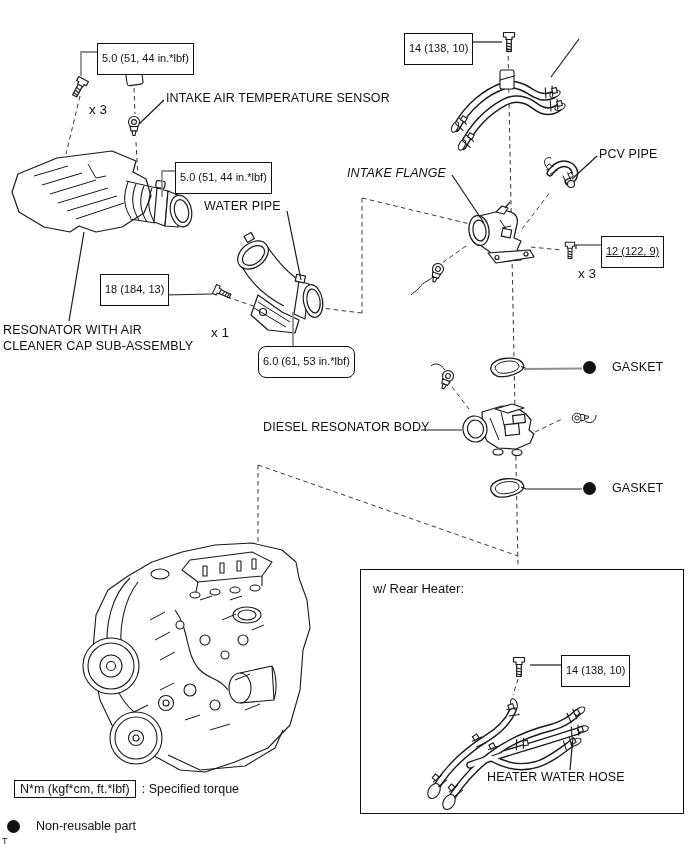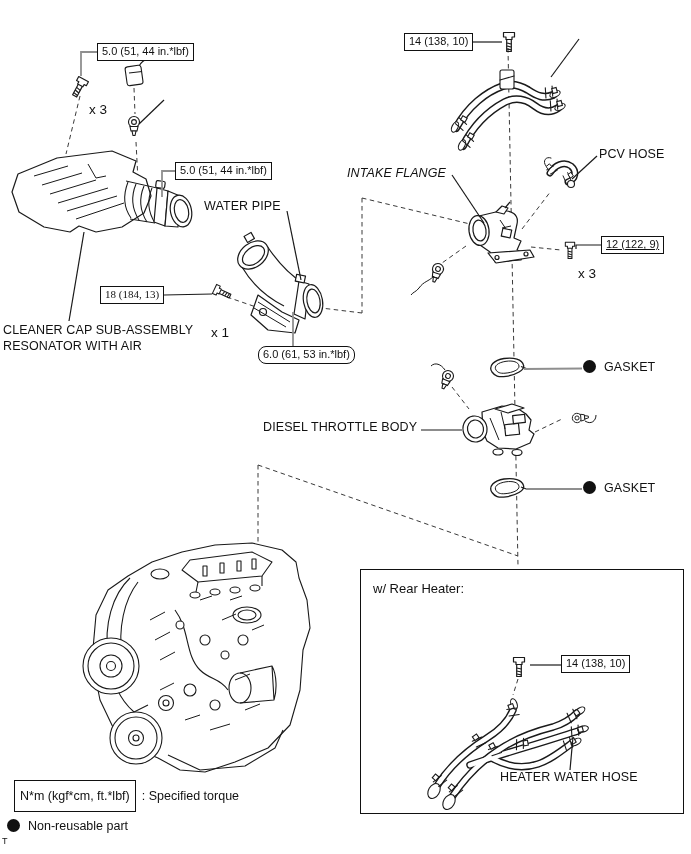--- a/index.html
+++ b/index.html
@@ -1,29 +1,29 @@
 <!DOCTYPE html>
 <html><head>
 <meta charset="utf-8">
 <style>
   html,body{margin:0;padding:0;background:#fff;}
   #stage{position:relative;width:691px;height:854px;background:#fff;overflow:hidden;
          font-family:"Liberation Sans",sans-serif;color:#111;}
   #art{position:absolute;left:0;top:0;}
   .tq{position:absolute;border:1.6px solid #111;background:#fff;
-      font:11px/1.25 "Liberation Sans",sans-serif;padding:1px 4px;white-space:nowrap;z-index:5;}
+      font:11px/1.25 "Liberation Sans",sans-serif;padding:8px 4px;white-space:nowrap;z-index:5;}
   .lbl{position:absolute;font:12.5px/15.5px "Liberation Sans",sans-serif;
        white-space:nowrap;letter-spacing:.1px;z-index:5;}
   .mult{position:absolute;font:13.5px "Liberation Sans",sans-serif;white-space:nowrap;z-index:5;margin-top:25px;}
-  .dotrow{position:absolute;display:flex;align-items:flex-start;gap:8px;z-index:5;}
+  .dotrow{position:absolute;display:flex;align-items:center;gap:16px;z-index:5;}
   .dot{width:13px;height:13px;border-radius:50%;background:#111;flex:0 0 auto;}
   .panel{position:absolute;border:1.7px solid #111;background:transparent;z-index:2;}
   .panel-title{position:absolute;left:12px;top:11px;font:13px "Liberation Sans",sans-serif;white-space:nowrap;}
   .legendrow{position:absolute;display:flex;align-items:center;gap:6px;z-index:5;}
-  .legendbox{border:1.5px solid #111;padding:8px 5px;font:12.5px "Liberation Sans",sans-serif;white-space:nowrap;background:#fff;}
+  .legendbox{border:1.5px solid #111;padding:1px 5px;font:12.5px "Liberation Sans",sans-serif;white-space:nowrap;background:#fff;}
   .legendtext{font:12.5px "Liberation Sans",sans-serif;white-space:nowrap;}
   .corner{position:absolute;font:9px "Liberation Sans",sans-serif;}
 </style>
 </head>
 <body>
 
 <div id="stage">
 
 <svg id="art" width="691" height="854" viewBox="0 0 691 854">
   <defs>
@@ -261,50 +261,51 @@
     <line x1="421" y1="430" x2="462" y2="430"></line>
     <line x1="561" y1="665" x2="530" y2="665"></line>
     <line x1="570" y1="770" x2="573" y2="737"></line>
   </g>
 </svg>
 
   <div class="tq" style="left:97px;top:43px;">5.0 (51, 44 in.*lbf)</div>
   <div class="tq" style="left:175px;top:162px;">5.0 (51, 44 in.*lbf)</div>
   <div class="tq" style="left:404px;top:33px;">14 (138, 10)</div>
   <div class="tq" style="left:601px;top:236px;text-decoration:underline;">12 (122, 9)</div>
-  <div class="tq" style="left:100px;top:286px;font-family:Liberation Serif, serif;">18 (184, 13)</div>
+  <div class="tq" style="left:100px;top:274px;">18 (184, 13)</div>
   <div class="tq" style="left:258px;top:346px;border-radius:8px;">6.0 (61, 53 in.*lbf)</div>
   <div class="tq" style="left:561px;top:655px;z-index:5;">14 (138, 10)</div>
 
   <div class="mult" style="left:89px;top:77px;">x 3</div>
   <div class="mult" style="left:578px;top:241px;">x 3</div>
   <div class="mult" style="left:211px;top:300px;">x 1</div>
 
+  <div class="lbl" style="left:166px;top:91px;">INTAKE AIR TEMPERATURE SENSOR</div>
   <div class="lbl" style="left:204px;top:199px;">WATER PIPE</div>
   <div class="lbl" style="left:347px;top:166px;font-style:italic;">INTAKE FLANGE</div>
-  <div class="lbl" style="left:599px;top:147px;">PCV HOSE</div>
+  <div class="lbl" style="left:599px;top:147px;">PCV PIPE</div>
   <div class="lbl" style="left:3px;top:323px;">
+    <span style="display:block;">RESONATOR WITH AIR</span>
     <span style="display:block;">CLEANER CAP SUB-ASSEMBLY</span>
-    <span style="display:block;">RESONATOR WITH AIR</span>
-  </div>
-  <div class="lbl" style="left:263px;top:420px;">DIESEL THROTTLE BODY</div>
+  </div>
+  <div class="lbl" style="left:263px;top:420px;">DIESEL RESONATOR BODY</div>
 
   <div class="dotrow" style="left:583px;top:360px;">
     <span class="dot"></span>
     <span class="lbl" style="position:static;">GASKET</span>
   </div>
   <div class="dotrow" style="left:583px;top:481px;">
     <span class="dot"></span>
     <span class="lbl" style="position:static;">GASKET</span>
   </div>
 
   <div class="panel" style="left:360px;top:569px;width:322px;height:243px;">
     <div class="panel-title">w/ Rear Heater:</div>
   </div>
-  <div class="lbl" style="left:500px;top:770px;">HEATER WATER HOSE</div>
+  <div class="lbl" style="left:487px;top:770px;">HEATER WATER HOSE</div>
 
   <div class="legendrow" style="left:14px;top:780px;">
     <span class="legendbox">N*m (kgf*cm, ft.*lbf)</span>
     <span class="legendtext">: Specified torque</span>
   </div>
   <div class="dotrow" style="left:7px;top:819px;">
     <span class="dot"></span>
     <span class="legendtext">Non-reusable part</span>
   </div>
   <div class="corner" style="left:2px;top:836px;">T</div>

